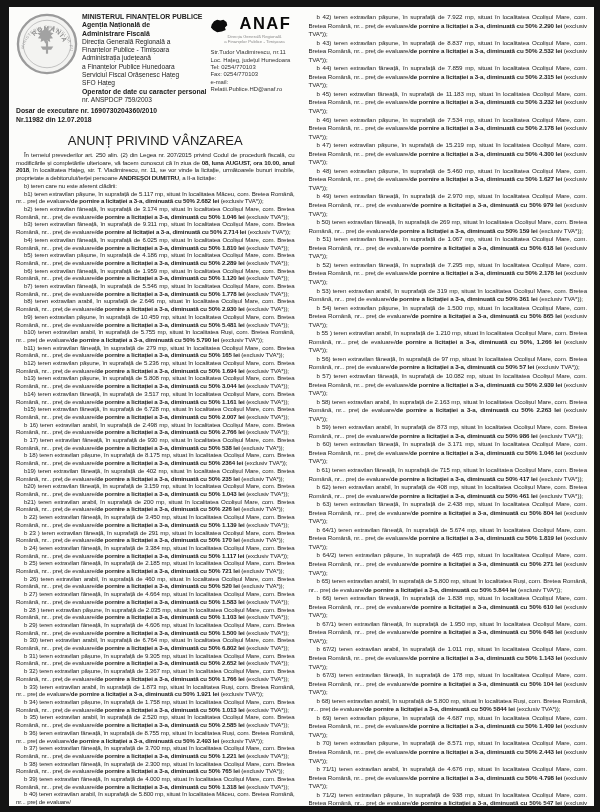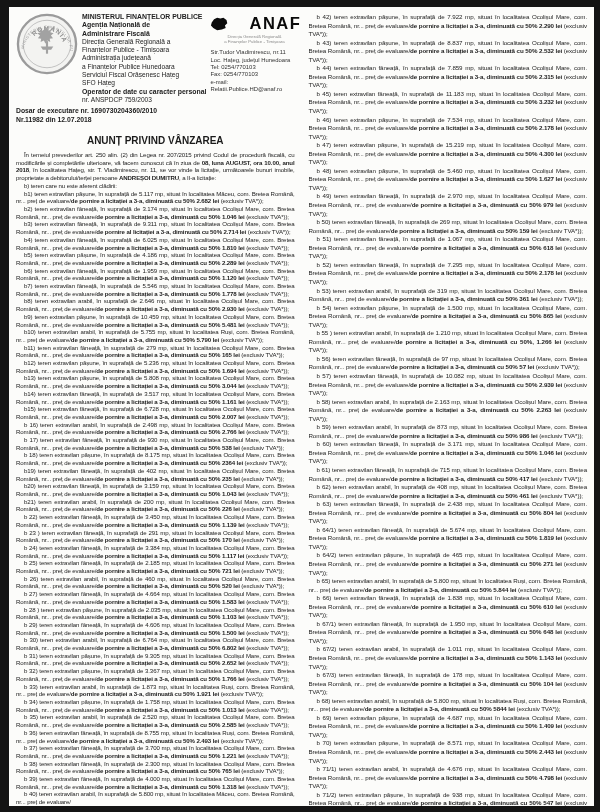--- a/index.html
+++ b/index.html
@@ -12,28 +12,28 @@
   .col{width:50%;padding:3px 7px 0 7px;overflow:hidden}
   .col-right{padding-top:6px}
 
   
   .header{display:flex;gap:4px}
   .stamp{width:62px;height:62px;flex:none;margin-top:3px}
   .ministry{flex:1;font-size:6.6px;line-height:8.3px;padding-top:3px;color:#222}
   .ministry div{white-space:nowrap}
   .ministry .bold{font-weight:bold;font-size:6.9px}
   .anaf{width:97px;flex:none;padding-top:4px}
-  .anaf-logo{display:flex;align-items:center;gap:20px}
+  .anaf-logo{display:flex;align-items:flex-end;gap:10px}
   .anaf-word{font-weight:bold;font-size:16.5px;letter-spacing:1.5px;color:#0a0a0a}
   .anaf-tagline{font-size:4.3px;line-height:5.2px;color:#8a8a8a;text-align:center;margin:1px 0 5px;width:88px}
   .anaf-address{font-size:5.9px;line-height:7.3px;color:#333}
 
   .dosar{font-weight:bold;font-size:6.8px;line-height:8.8px;margin-top:3px}
 
-  .title{text-align:center;font-weight:bold;font-size:10px;line-height:9.2px;margin:11px 4px 6px}
+  .title{text-align:center;font-weight:normal;font-size:13px;line-height:9.2px;margin:11px 4px 6px}
 
   
   .intro-paragraph,.section-heading,.auction-item,.closing-paragraph{
     font-size:6.1px;line-height:7.7px;letter-spacing:-0.12px;
     text-align:justify;text-indent:8px;color:#1d1d1d;
   }
   .col-right .auction-item{font-size:6.2px;line-height:8.55px;letter-spacing:-0.1px}
   b{font-weight:bold}
 </style>
 </head>

